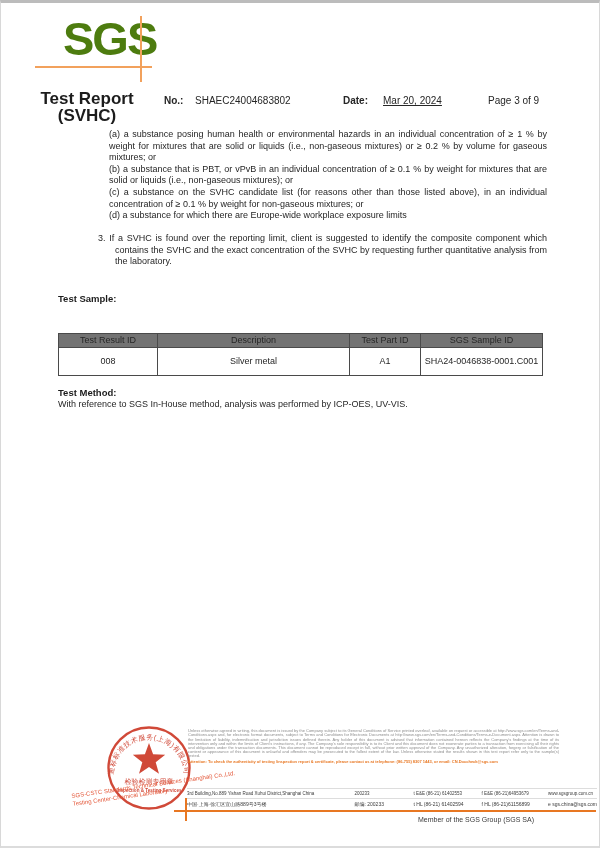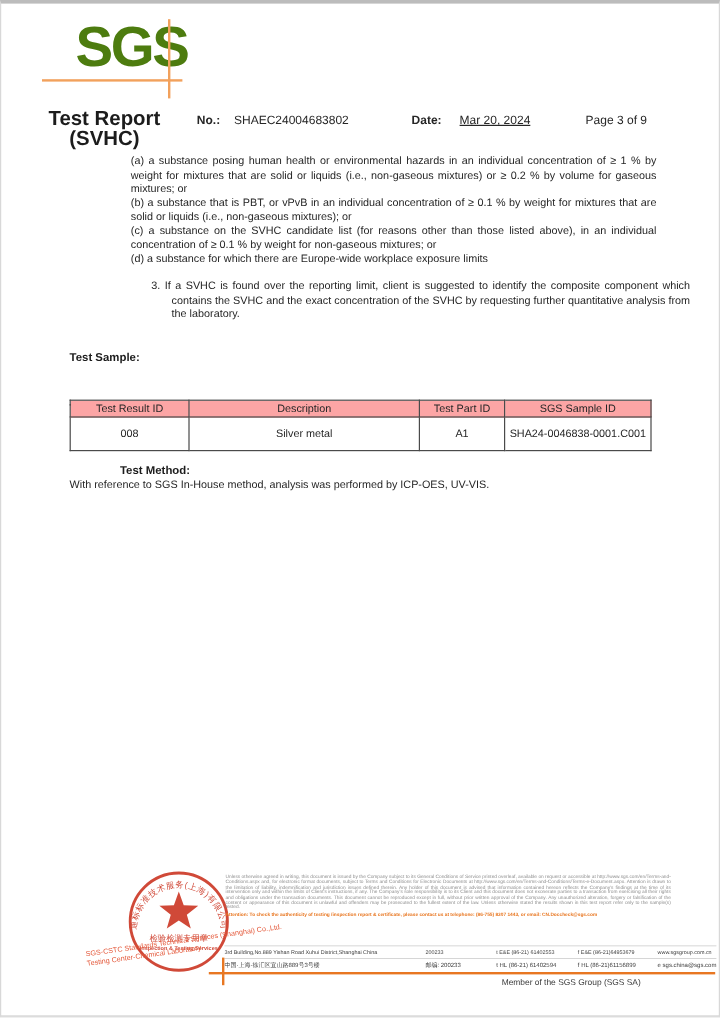--- a/index.html
+++ b/index.html
@@ -19,29 +19,29 @@
   .hdr-row{font-size:10px;top:92px;white-space:nowrap;}
   .b{font-weight:bold;}
   .hdr-no-label{left:163px;}
   .hdr-no-value{left:194px;}
   .hdr-date-label{left:342px;}
   .hdr-date-value{left:382px;text-decoration:underline;}
   .hdr-page{left:487px;}
   
   .clauses{left:108px;top:126px;width:438px;font-size:9px;line-height:11.6px;text-align:justify;}
   .clauses p{margin:0;}
-  .item3{left:97px;top:230px;width:449px;font-size:9px;line-height:11.6px;text-align:justify;padding-left:17px;text-indent:-17px;box-sizing:border-box;margin-left:28px;}
+  .item3{left:97px;top:230px;width:449px;font-size:9px;line-height:11.6px;text-align:justify;padding-left:17px;text-indent:-17px;box-sizing:border-box;}
   .sec-h{font-size:9.5px;font-weight:bold;color:#1c1c1c;}
   .h-sample{left:57px;top:290px;}
   .h-group{left:57px;top:332px;}
   .tg-table{left:57px;top:330px;width:484px;border-collapse:collapse;table-layout:fixed;font-size:9px;color:#262626;}
   .tg-table th,.tg-table td{border:1px solid #4a4a4a;text-align:center;vertical-align:middle;padding:0;font-weight:normal;line-height:11px;}
-  .tg-table th{background:#fca5a5;height:13px;}
+  .tg-table th{background:#737373;height:13px;}
   .tg-table td{height:27px;}
-  .h-method{left:57px;top:384px;margin-left:42px;}
+  .h-method{left:57px;top:384px;}
   .method-text{left:57px;top:396px;font-size:9px;}
   
   .stamp-svg{left:94px;top:721px;width:108px;height:92px;opacity:.92;}
   .stamp-svg text{font-family:"Liberation Sans","DejaVu Sans",sans-serif;fill:#cd3a28;}
   .company-lines{left:70px;top:789px;width:180px;font-size:6px;line-height:8px;color:#e4593b;transform:rotate(-8deg);transform-origin:left top;}
   .footer-smalltext{left:187px;top:726px;width:742px;transform:scale(0.5);transform-origin:top left;}
   .legal{font-size:8px;line-height:8.4px;color:#8d8d8d;text-align:justify;margin:0;}
   .attention{font-size:8px;line-height:8.6px;color:#e87722;font-weight:bold;margin:3px 0 0 0;}
   .addresses{left:186px;top:785px;width:820px;transform:scale(0.5);transform-origin:top left;color:#3c3c3c;border-top:1px solid #bbbbbb;}
   .addr-row{display:flex;align-items:center;height:20px;font-size:9px;white-space:nowrap;}

